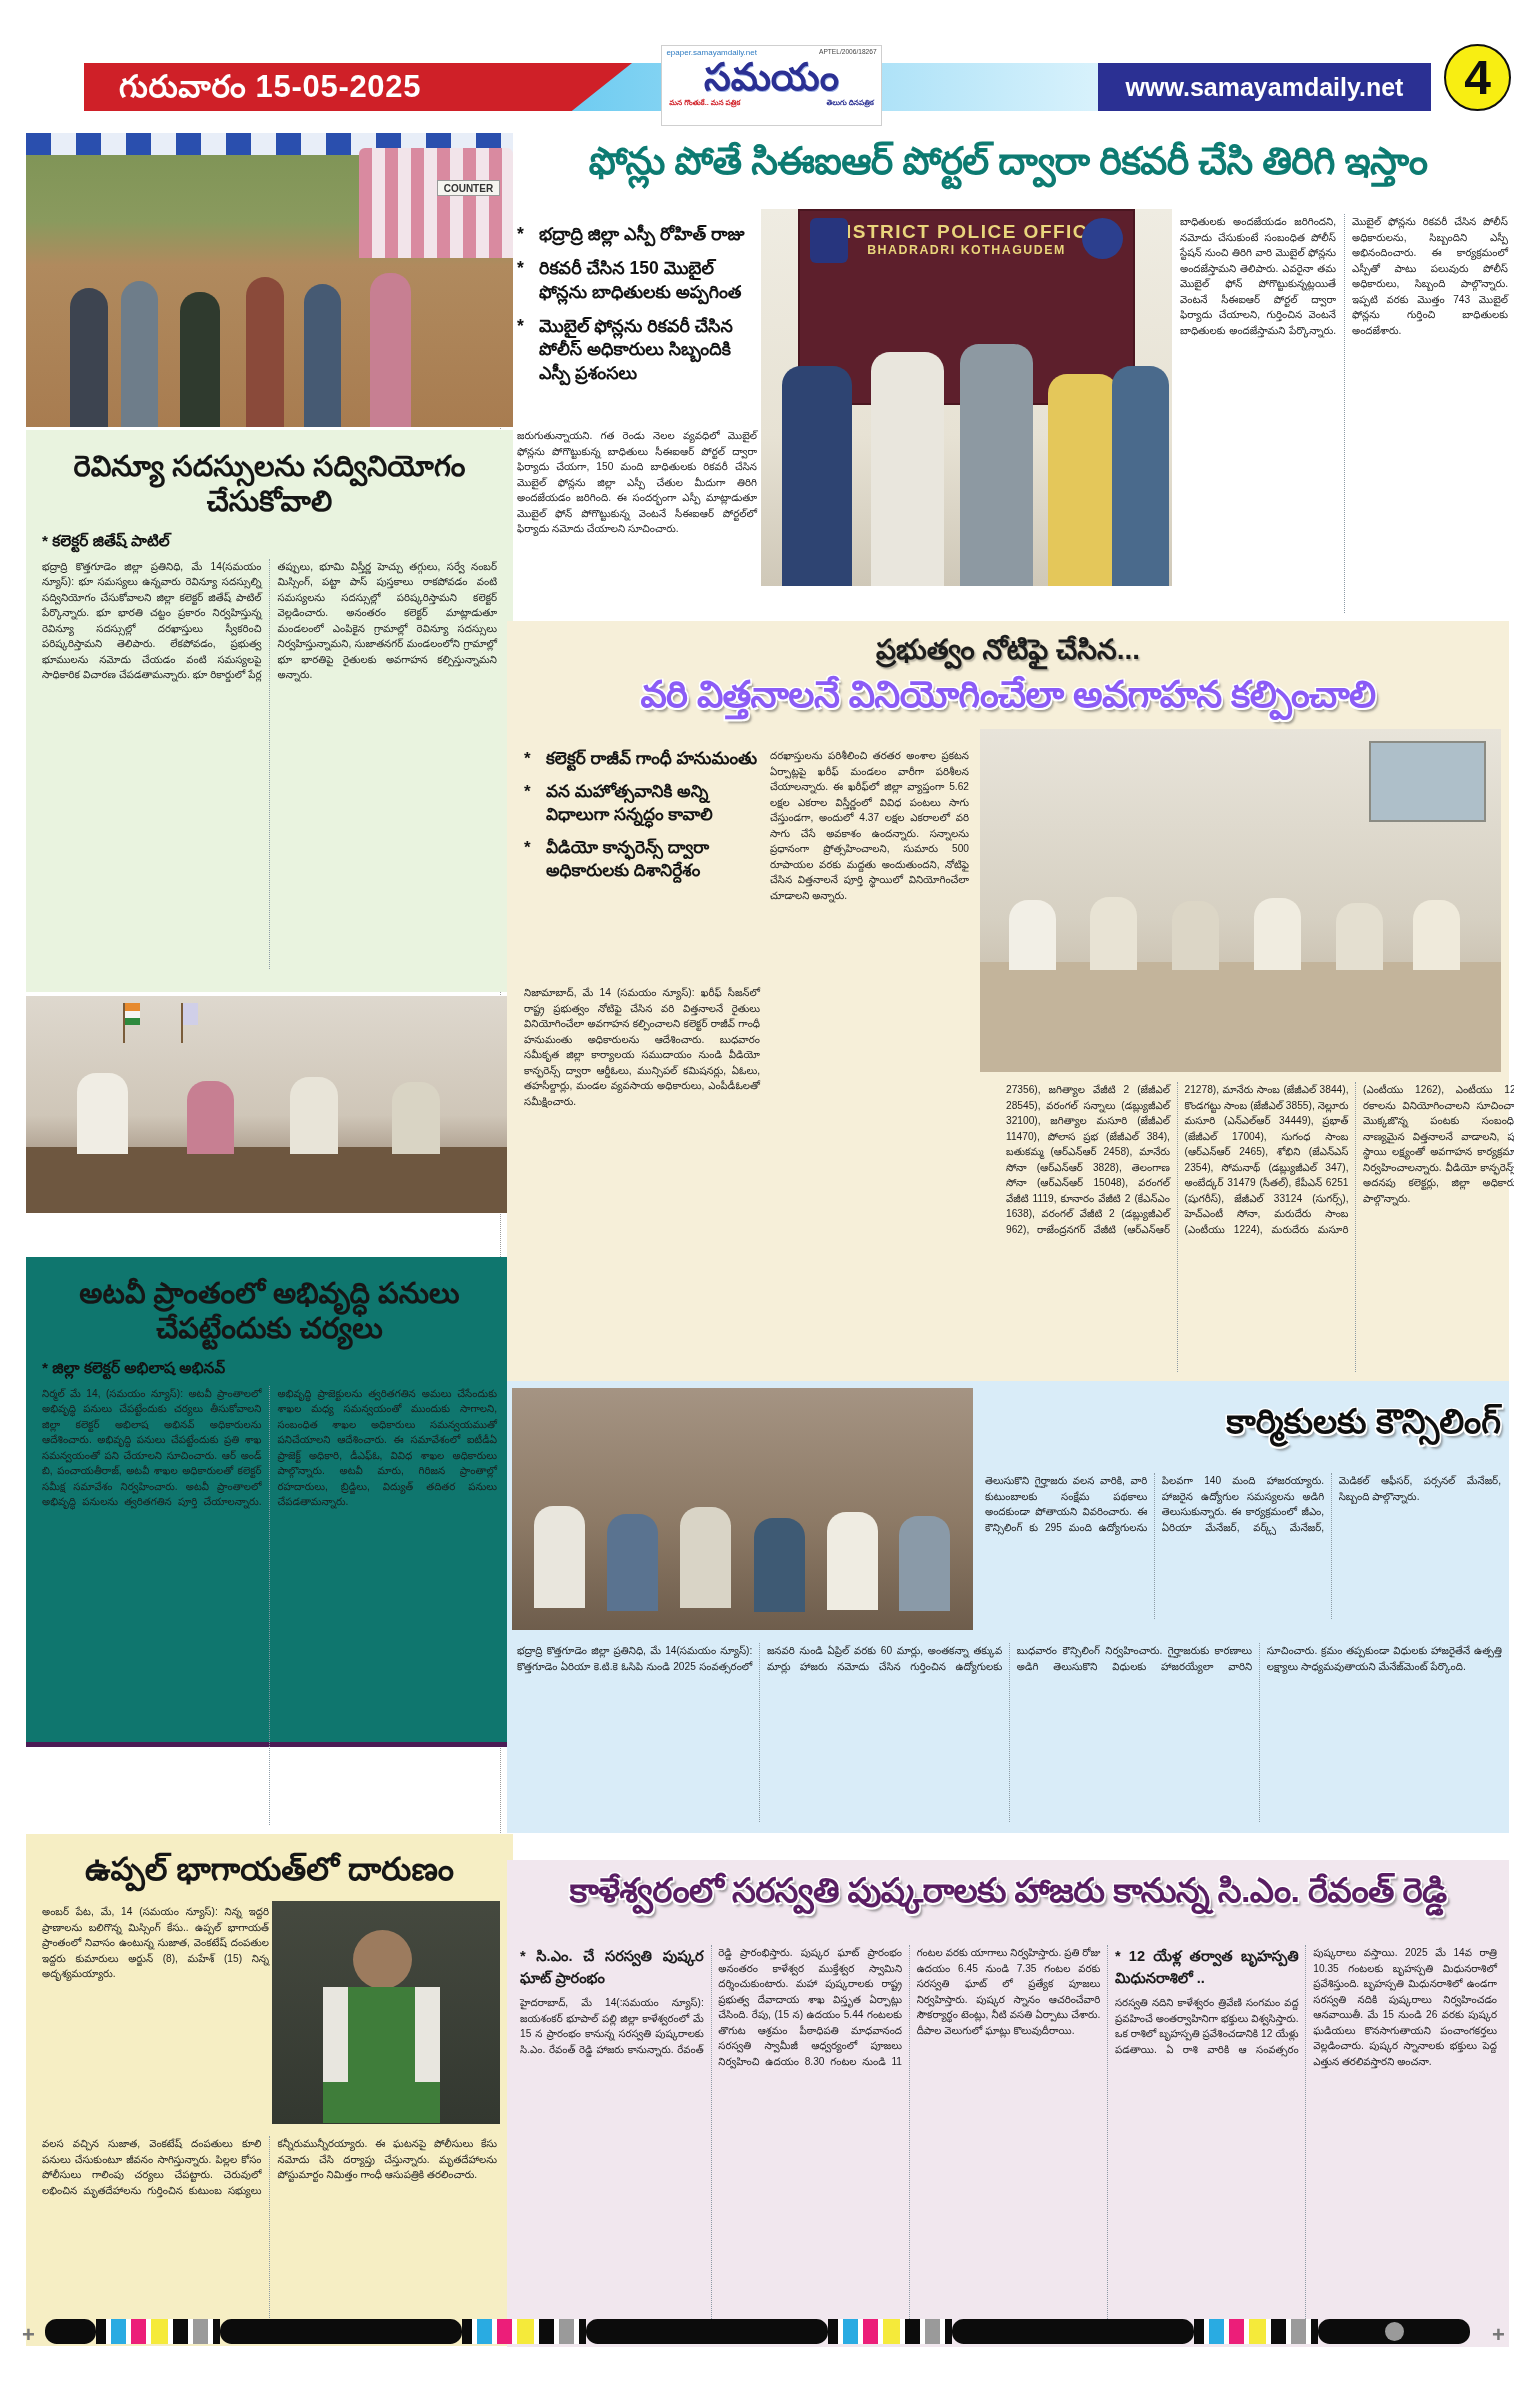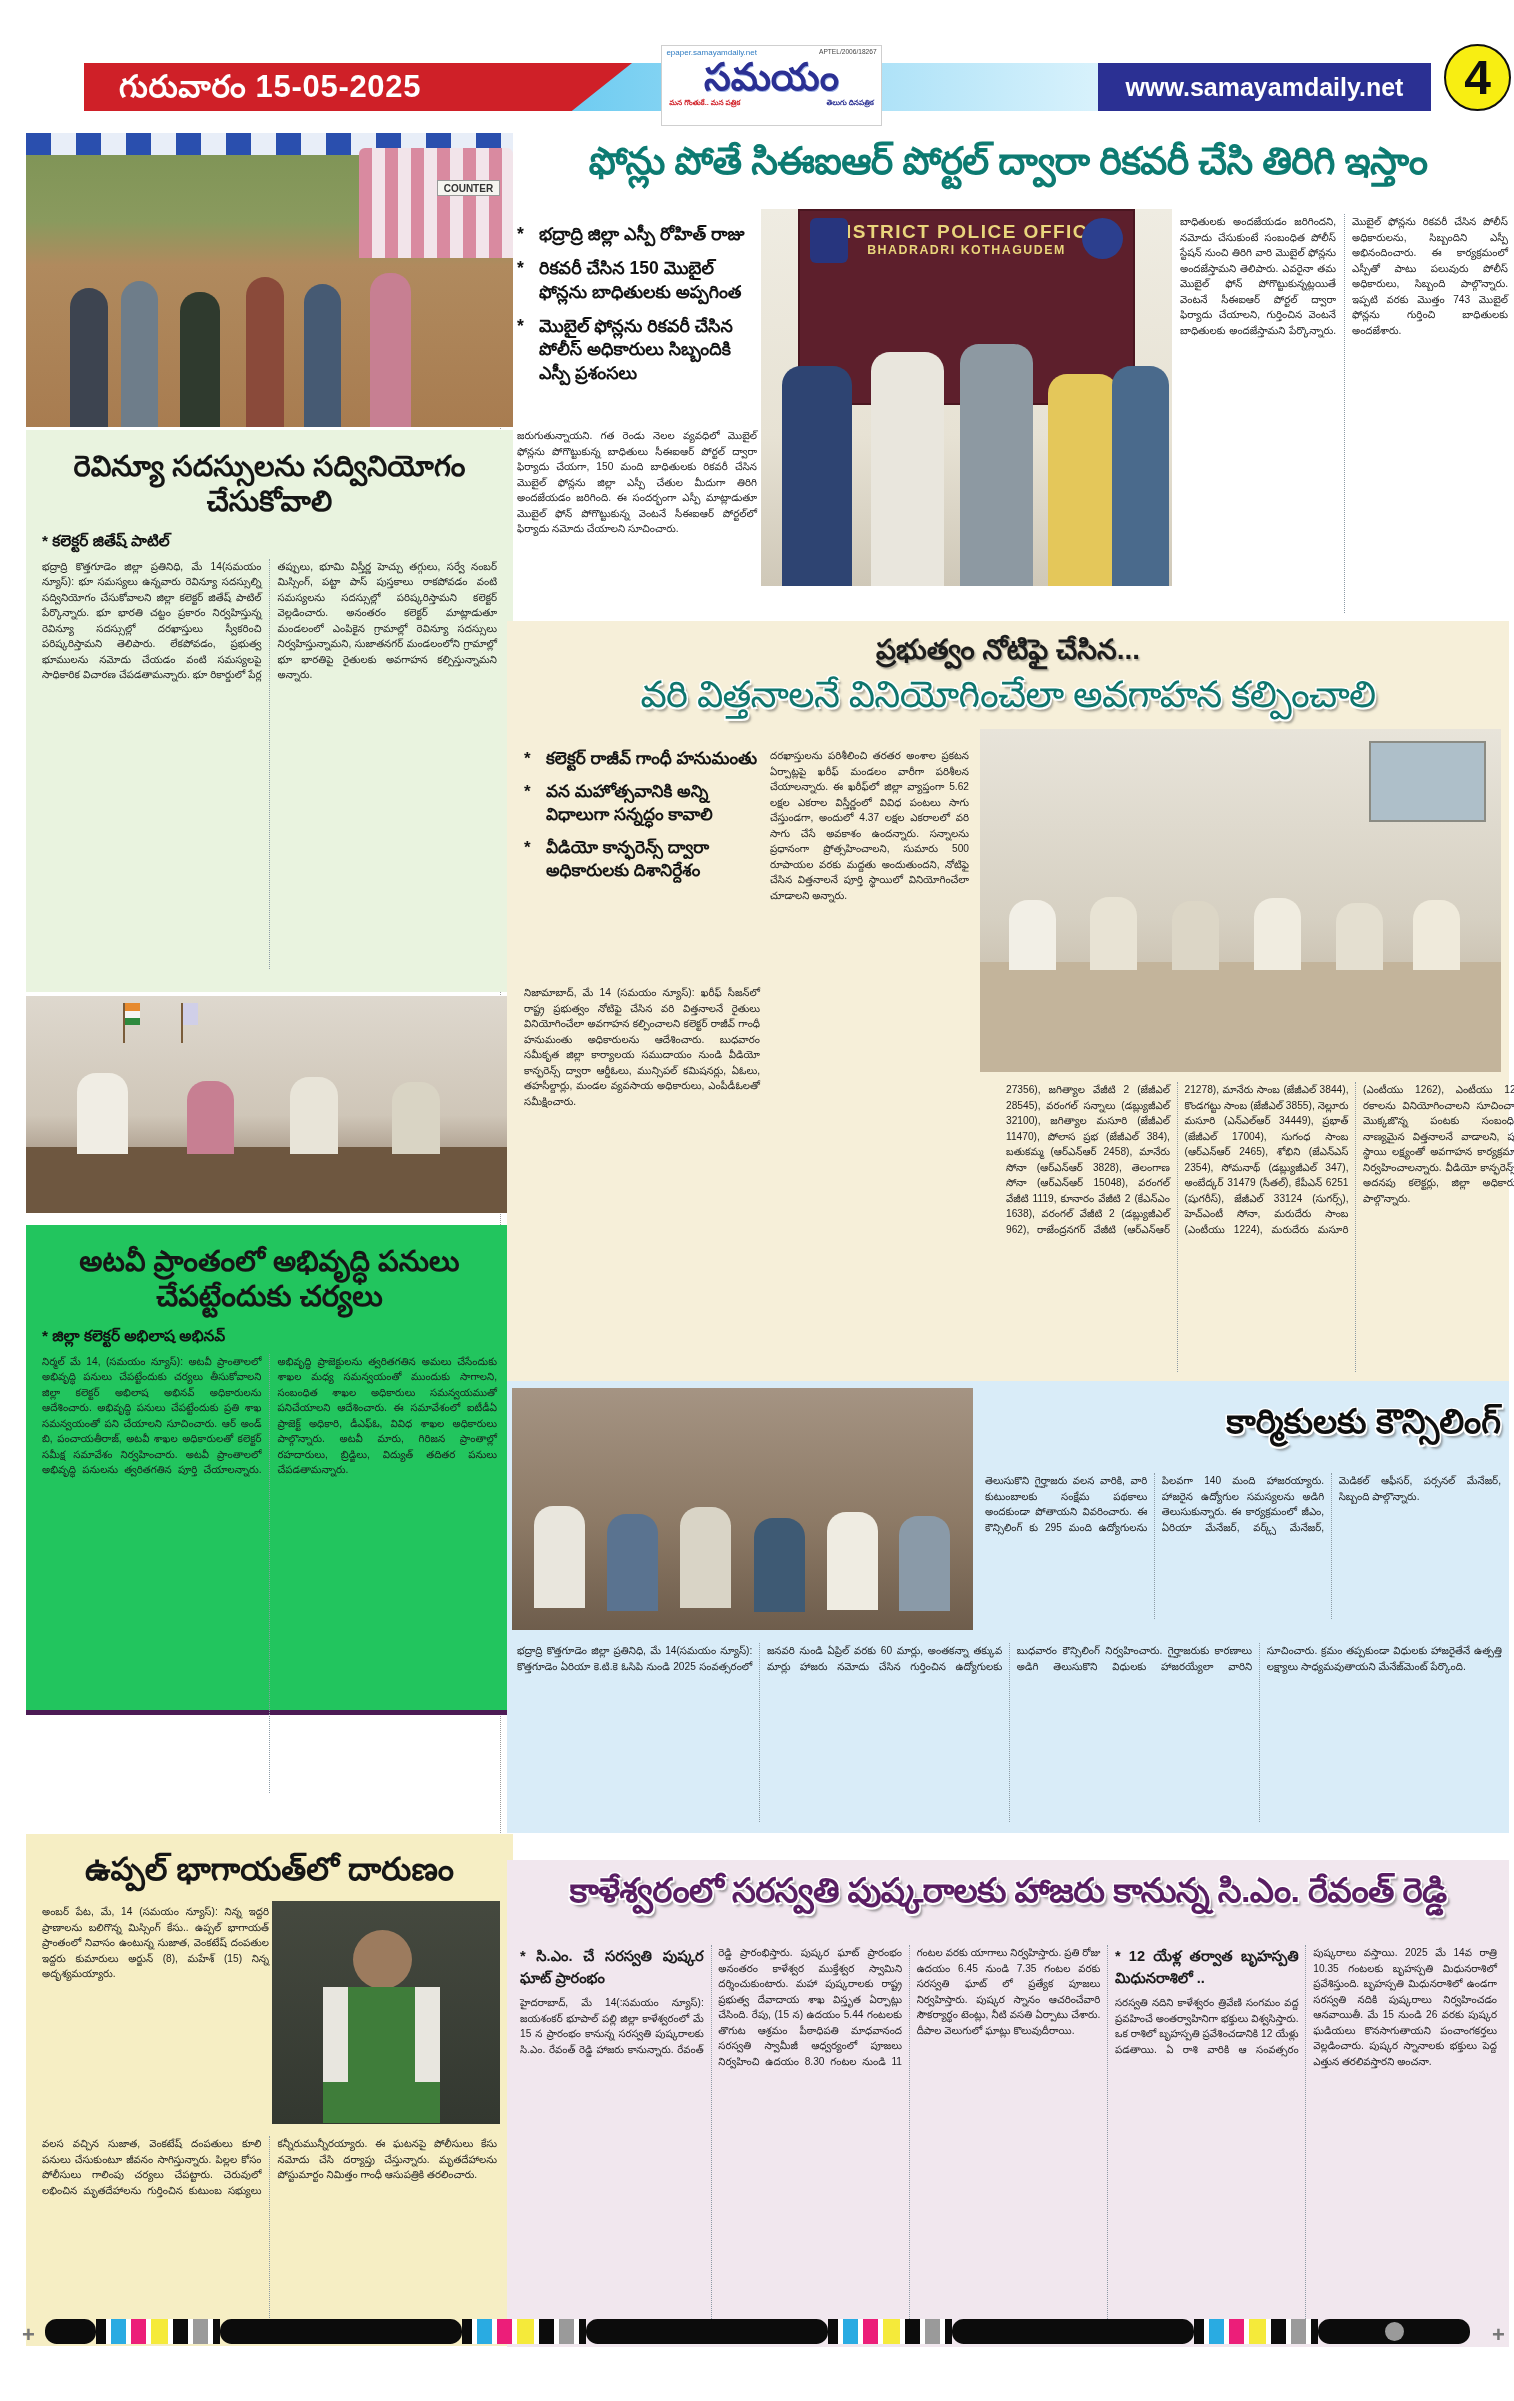--- a/index.html
+++ b/index.html
@@ -53,32 +53,32 @@
   .police-wall{width:100%;height:100%;background:linear-gradient(180deg,#efece2 0%,#e7e2d4 60%,#cfc8b8 100%);}
   .police-board{position:absolute;left:9%;top:0;width:82%;height:52%;background:#5d1f2c;
     border-radius:0 0 13px 13px;border:2.2px solid #4a1620;text-align:center;padding-top:10.2px;}
   .pb1{color:#e9d57c;font-size:19px;font-weight:bold;letter-spacing:1.5px;}
   .pb2{color:#e9d57c;font-size:12.4px;font-weight:bold;letter-spacing:1.5px;}
   .pb-em{position:absolute;top:7.3px;width:38px;height:45px;background:#27357e;border-radius:5.9px;}
   .pb-em.l{left:10.2px;} .pb-em.r{right:10.2px;width:41px;height:41px;border-radius:50%;background:#2c3f8e;}
 
   
   .box-green{position:absolute;left:26px;top:430px;width:487px;height:562px;background:#e9f3df;padding:13px 16px;}
-  .box-lav{position:absolute;left:26px;top:1225px;width:487px;height:490px;background:#22c55e;
+  .box-lav{position:absolute;left:26px;top:1257px;width:487px;height:490px;background:#0f766e;
     border-bottom:5.1px solid #4c1b55;padding:13px 16px;}
   .box-yel{position:absolute;left:26px;top:1834px;width:487px;height:512px;background:#f6eec4;padding:10.2px 14.6px;}
   .l-head{font-size:29px;font-weight:bold;color:#161616;text-align:center;line-height:1.22;margin:5.9px 0 11.7px 0;}
   .yel-head{font-size:32px;}
 
   
   .box-cream{position:absolute;left:507px;top:621px;width:1002px;height:760px;background:#f6efd9;}
   .p-kicker{position:absolute;left:507px;top:634px;width:1002px;text-align:center;
     font-size:28px;font-weight:bold;color:#1d1d1d;text-shadow:1.5px 1.5px 1.5px rgba(0,0,0,.25);}
   .p-head{position:absolute;left:507px;top:674px;width:1002px;text-align:center;
-    color:#0f766e;font-size:37px;font-weight:normal;letter-spacing:-0.7px;}
+    color:#8b5cf6;font-size:37px;font-weight:bold;letter-spacing:-0.7px;}
   .p-bullets{position:absolute;left:524px;top:748px;width:236px;}
   .p-bullets li{font-size:17px;}
   .p-body1{position:absolute;left:524px;top:985px;width:236px;height:381px;}
   .p-body2{position:absolute;left:770px;top:748px;width:199px;height:621px;}
   .p-photo{left:980px;top:729px;width:521px;height:343px;background:linear-gradient(180deg,#e8e4da 0%,#d6d0c2 55%,#b9ac97 100%);}
   .p-nums{position:absolute;left:980px;top:1082px;width:521px;height:290px;margin-left:26px;}
 
   
   .box-blue{position:absolute;left:507px;top:1381px;width:1002px;height:452px;background:#d9ecf8;}
   .w-photo{left:512px;top:1388px;width:461px;height:242px;background:linear-gradient(180deg,#a59483 0%,#8d7a66 55%,#6e5d4c 100%);}

